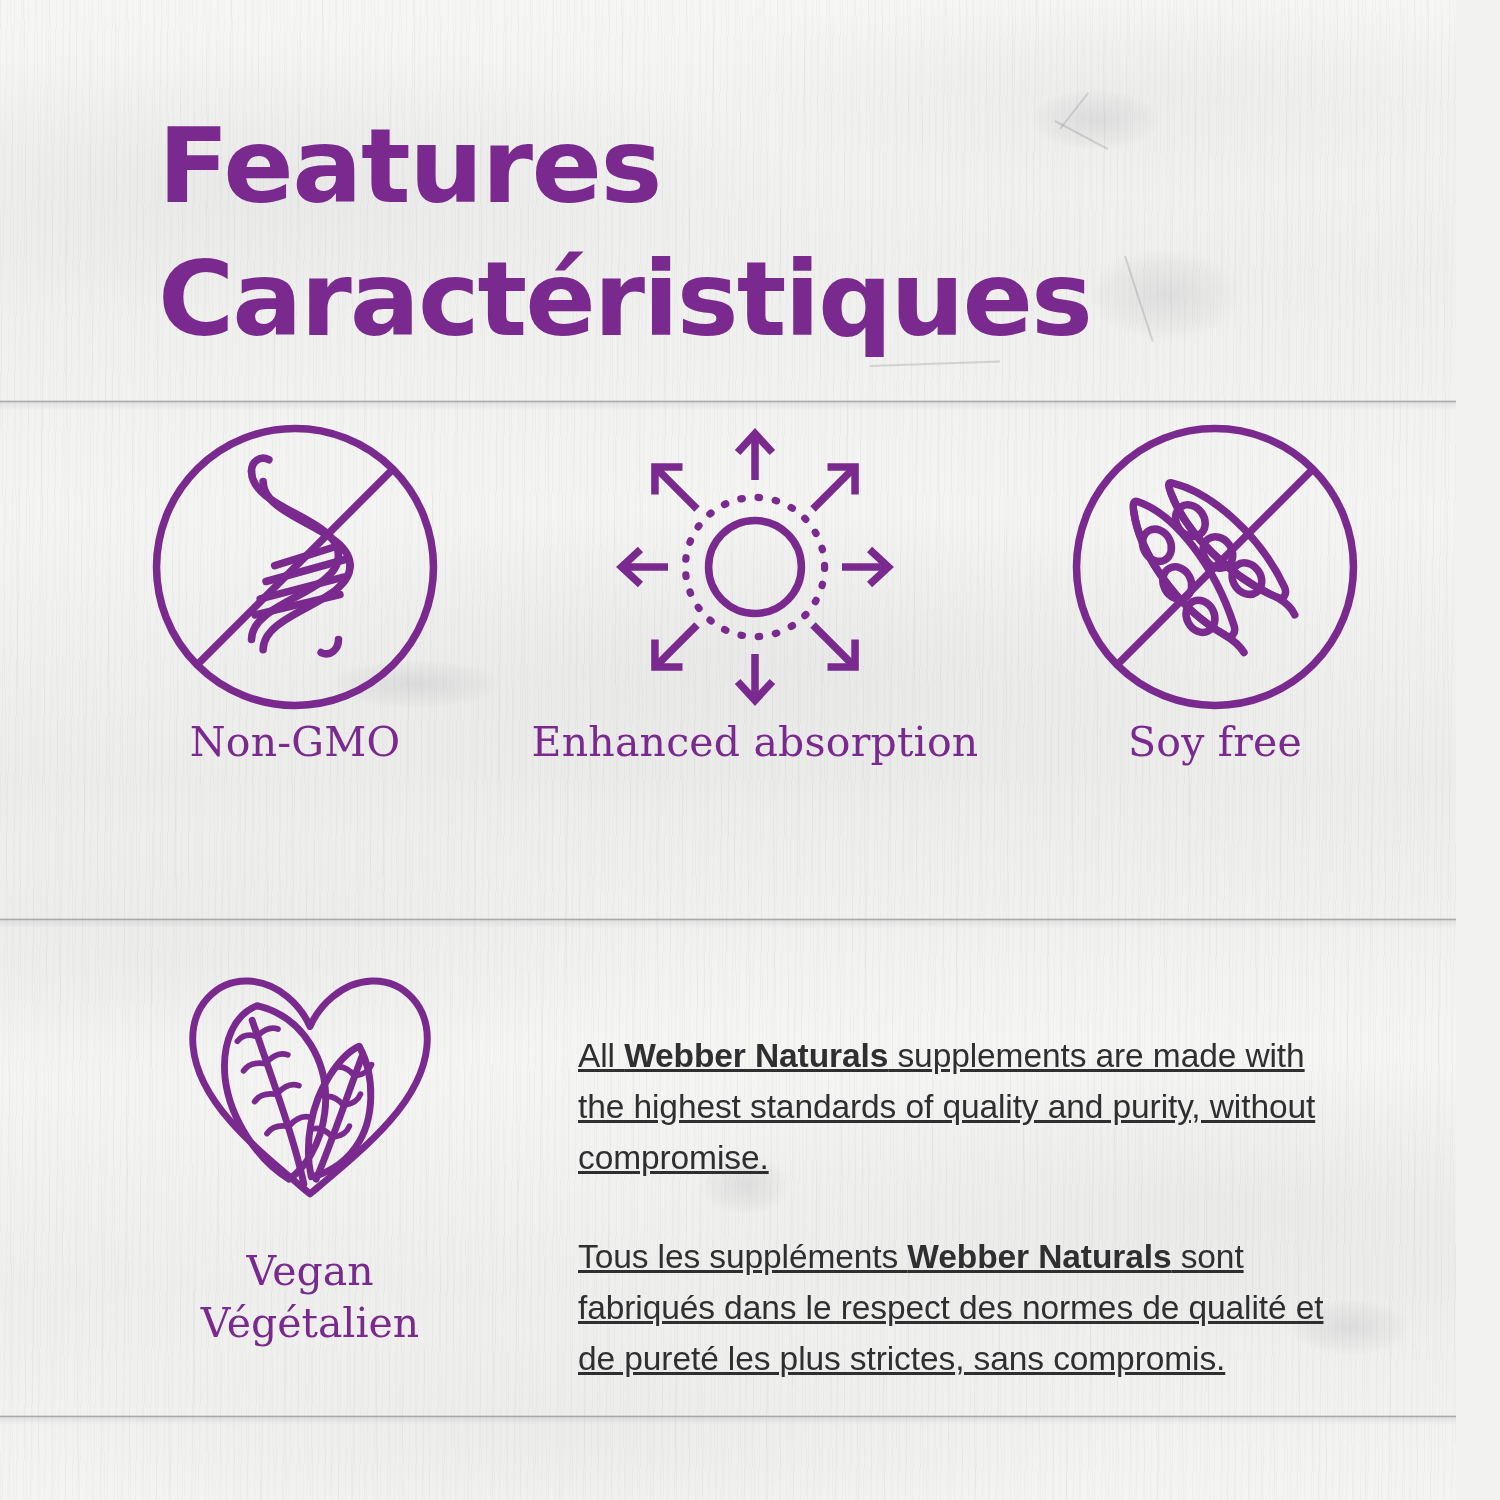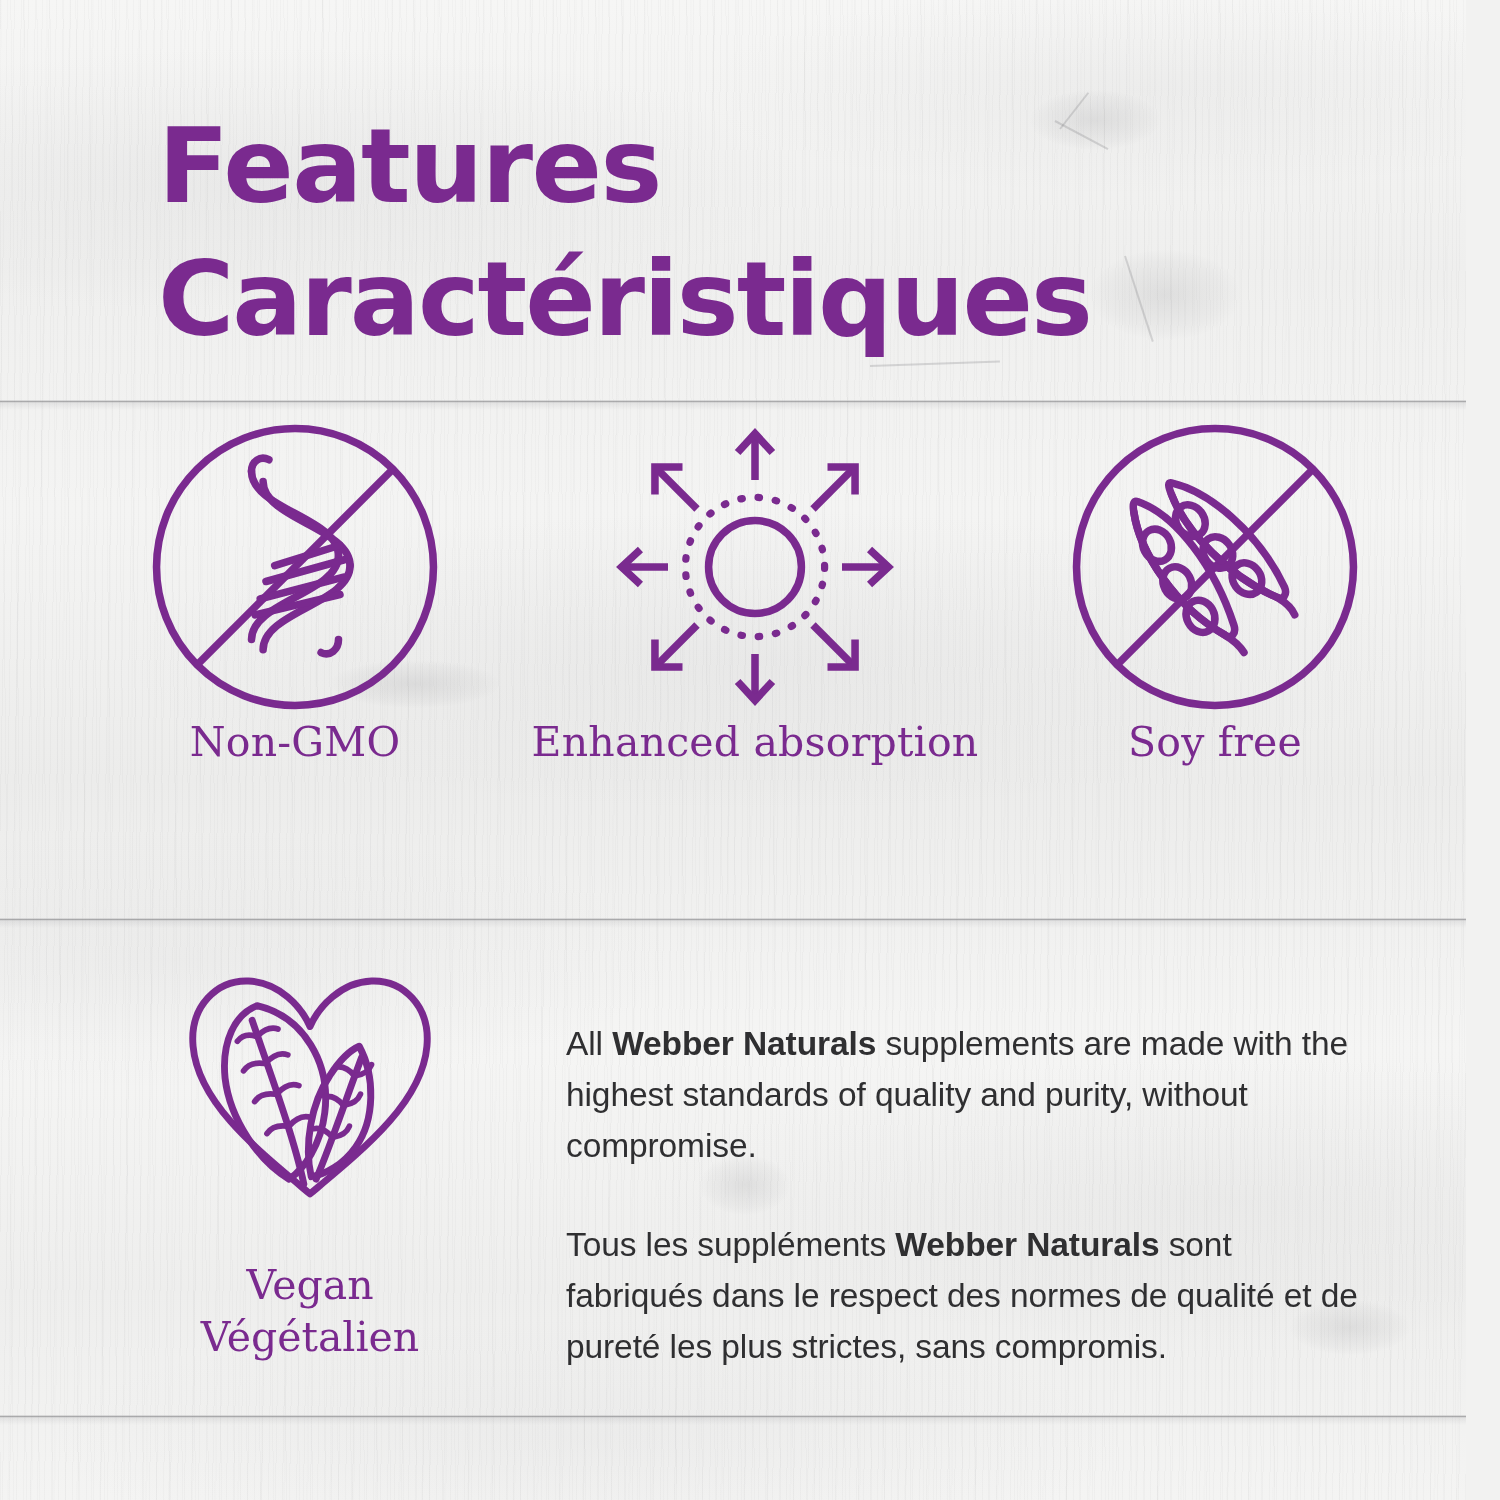--- a/index.html
+++ b/index.html
@@ -7,21 +7,20 @@
     width:1500px;height:1500px;
     font-family:"Liberation Sans", sans-serif;
     background:#f2f2f1;
     overflow:hidden;
   }
   #stage{
     position:relative;
     width:1456px;height:1500px;
     overflow:hidden;
     background:#a3a3a3;
-    padding-left:10px;
   }
 
   
   .wood-base{
     position:absolute;inset:0;
     background:
       linear-gradient(180deg,#f6f6f5 0%,#efefee 18%,#f4f4f3 34%,#ececeb 52%,#f5f5f4 70%,#eeeeed 86%,#f4f4f3 100%);
   }
   .wood-grain{
     position:absolute;inset:0;
@@ -120,34 +119,34 @@
 
   
   .bottom{
     position:absolute;left:0;top:960px;width:1500px;
   }
   .vegan{
     position:absolute;left:130px;top:0;width:360px;text-align:center;
   }
   .vegan .icon-wrap{height:250px;display:flex;align-items:center;justify-content:center;}
   .vegan .lbl{
-    margin-top:50px;
+    margin-top:36px;
     color:#7a2a8f;
     font-family:"DejaVu Serif","Liberation Serif",serif;
     font-size:41px;line-height:1.26;
   }
   .paragraphs{
     position:absolute;left:562px;top:55px;width:810px;
     color:#2f2f31;
     font-family:"Liberation Sans",sans-serif;
     font-size:33.5px;
     line-height:1.52;
     letter-spacing:-.1px;
   }
-  .paragraphs p{margin:4px;}
+  .paragraphs p{margin:16px;text-decoration:underline;}
   .paragraphs p + p{margin-top:48px;}
   .paragraphs b{font-weight:bold;}
 
   svg{display:block;}
 </style>
 </head>
 <body>
 
 <div id="stage">
 

